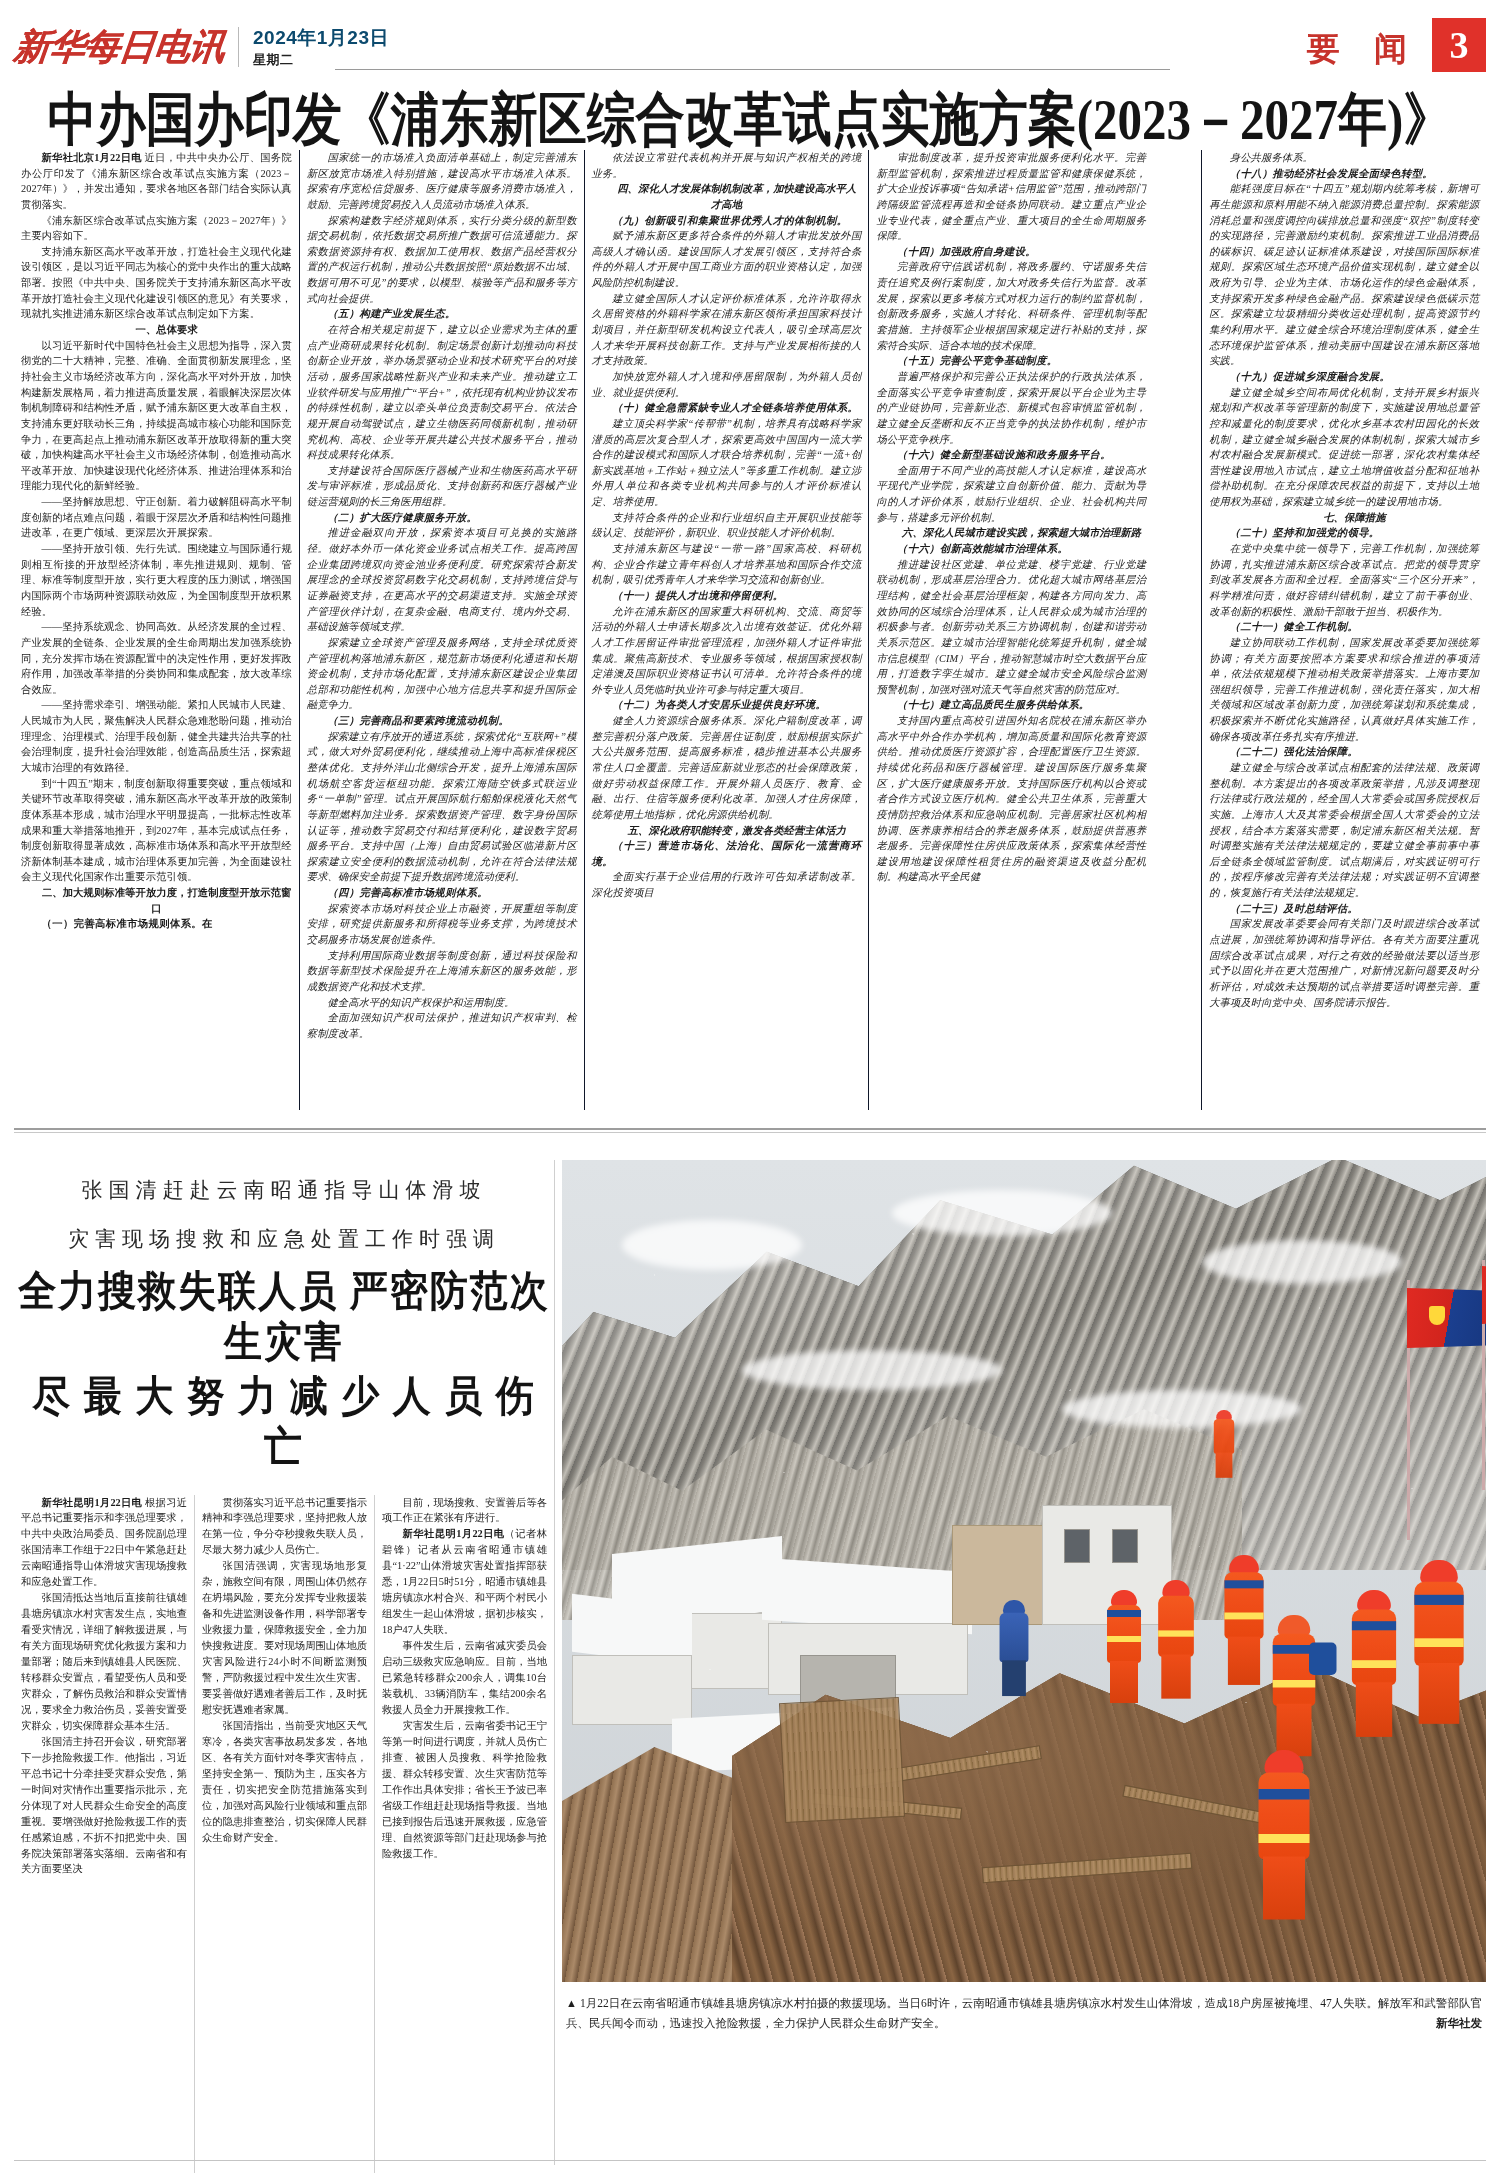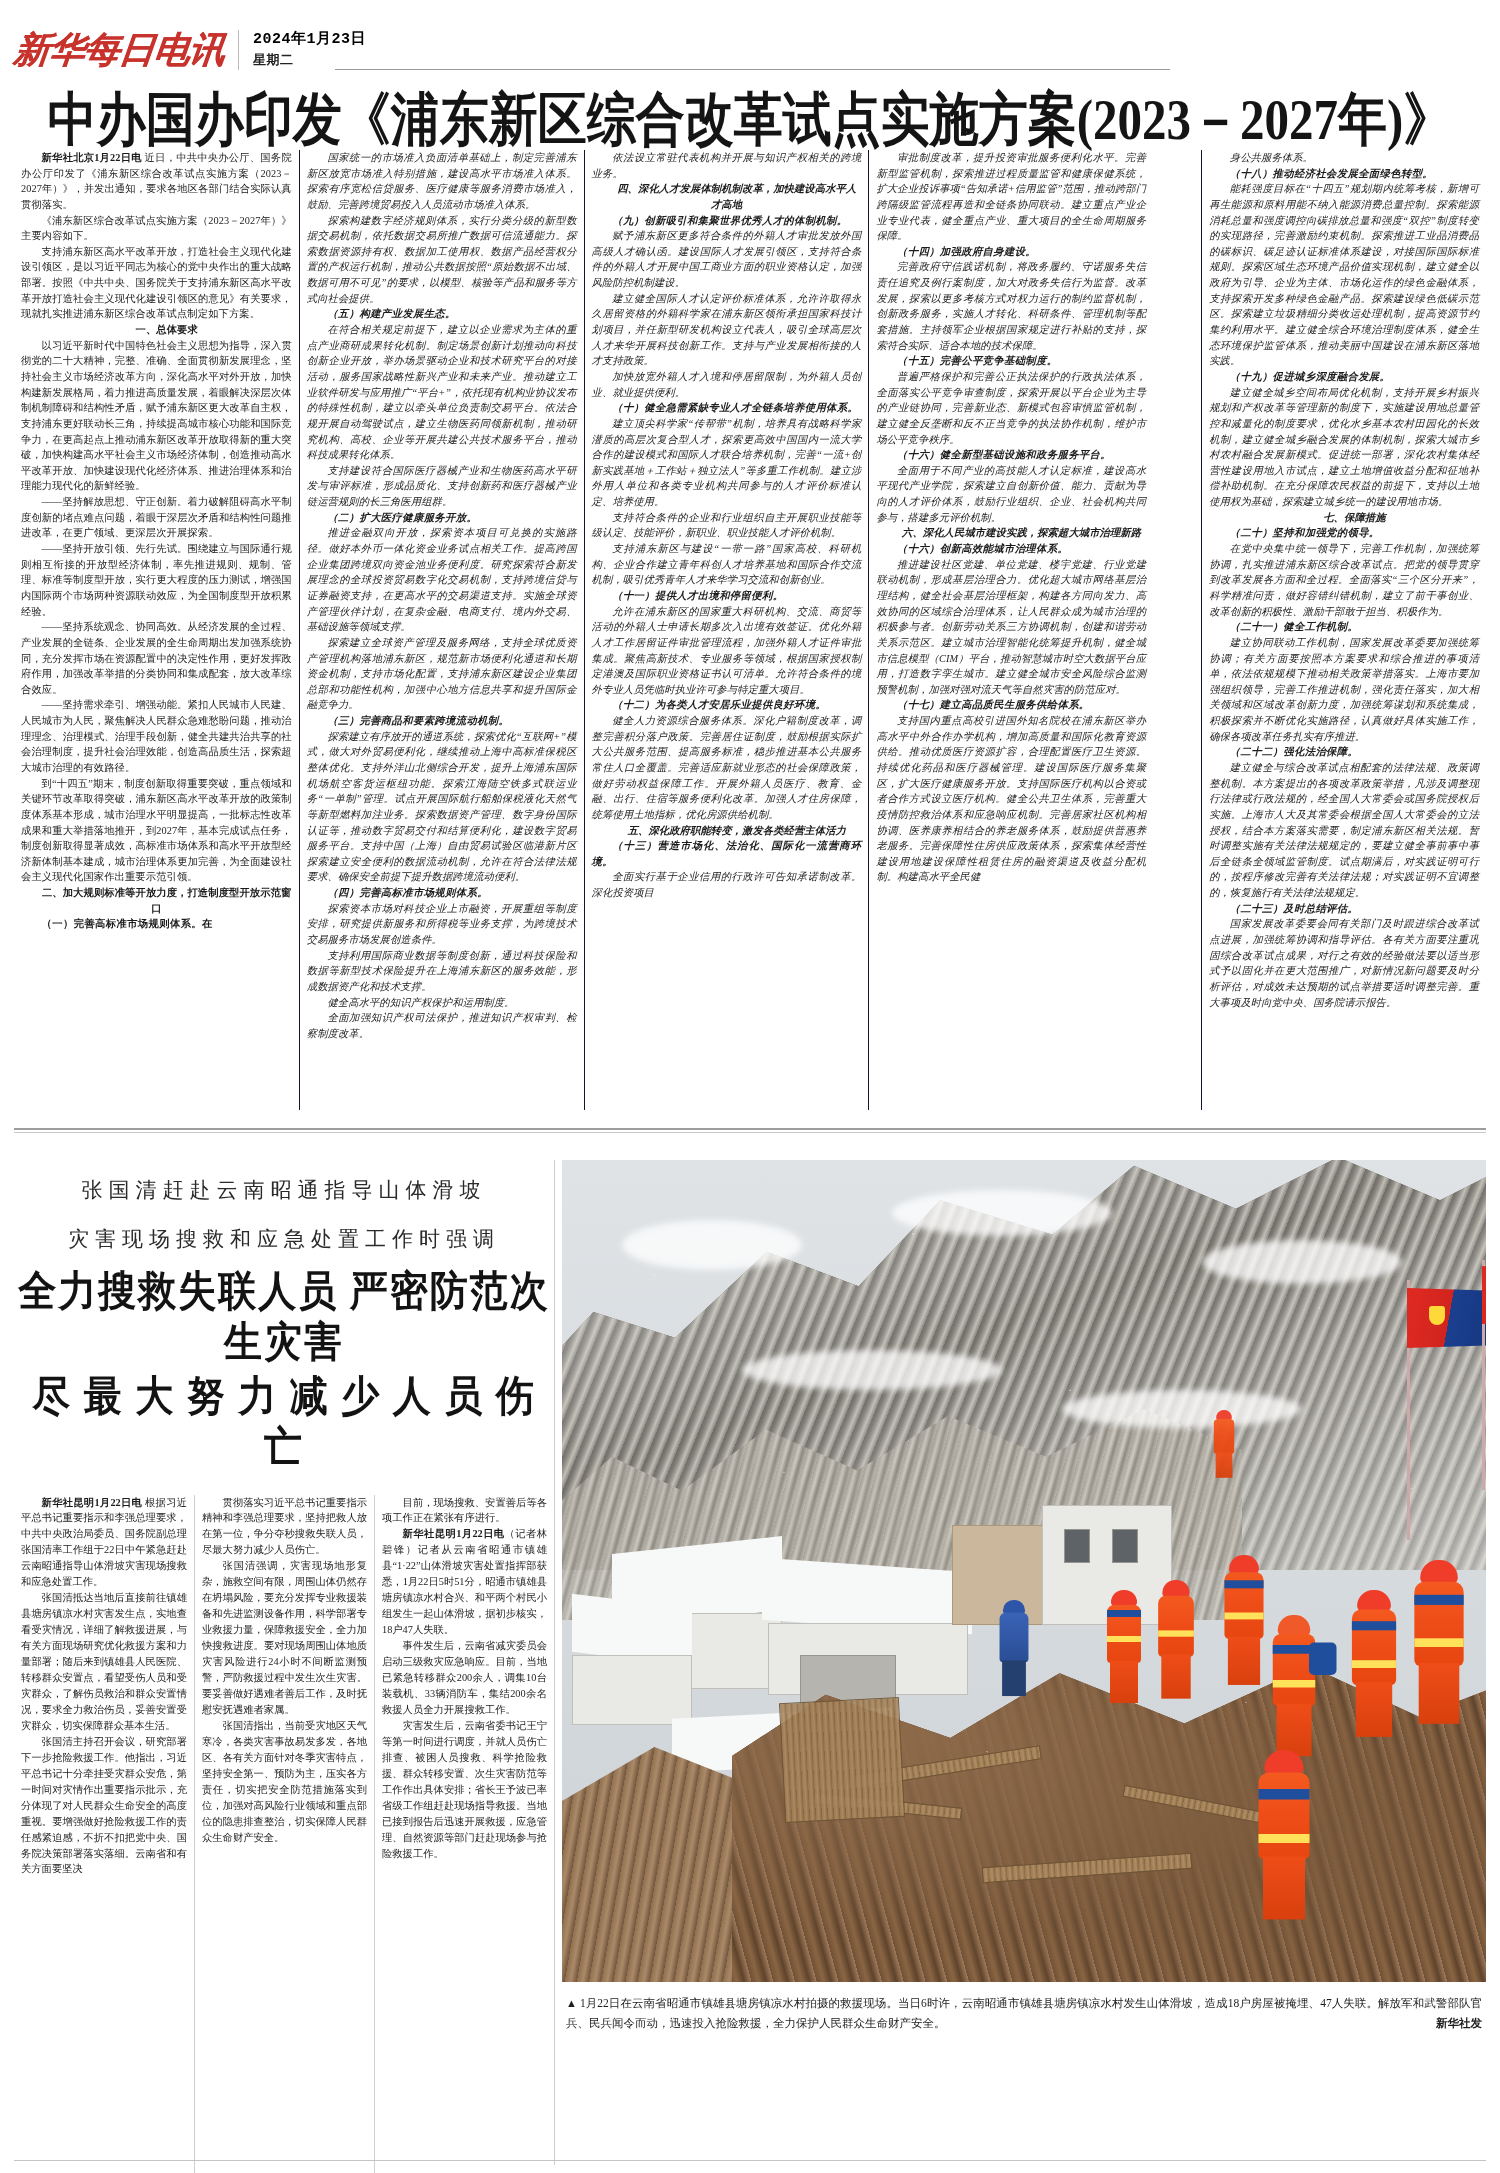--- a/index.html
+++ b/index.html
@@ -23,21 +23,21 @@
     font-weight: 700; font-size: 36px; letter-spacing: -1px;
     color: #c7332c;
     font-style: italic;
     transform: skewX(-6deg);
     text-shadow: 0.5px 0 0 #c7332c;
     line-height: 1;
     white-space: nowrap;
   }
   .mh-divider { width: 1px; height: 40px; background: #b9b9b9; margin: 0 14px; }
   .mh-date { line-height: 1.45; }
-  .mh-date .d1 { font-family:Liberation Mono, monospace; font-size: 15px; font-weight:700; color:#000000; letter-spacing:0.5px;}
+  .mh-date .d1 { font-family:Liberation Sans, sans-serif; font-size: 19px; font-weight:700; color:#0c4a6e; letter-spacing:0.5px;}
   .mh-date .d2 { font-family:"Liberation Sans", sans-serif; font-size: 13px; font-weight:700; color:#222; letter-spacing:0.5px;}
   .mh-rule {
     position:absolute; left: 335px; right: 330px; bottom: 8px; height:1px; background:#9a9a9a;
   }
   .mh-right {
     position:absolute; right: 0; bottom: 0; display:flex; align-items:flex-end; height:78px;
   }
   .yaowen {
     font-size: 33px; font-weight: 700; color:#c7332c;
     letter-spacing: 13px; padding-right: 12px; padding-bottom: 6px;
@@ -234,20 +234,24 @@
   <div class="masthead">
     <div class="mh-left">
       <div class="logo">新华每日电讯</div>
       <div class="mh-divider"></div>
       <div class="mh-date">
         <div class="d1">2024年1月23日</div>
         <div class="d2">星期二</div>
       </div>
     </div>
     <div class="mh-rule"></div>
+    <div class="mh-right">
+      <div class="yaowen">要 闻</div>
+      <div class="pagenum">3</div>
+    </div>
   </div>
 
   <div class="main-headline">中办国办印发《浦东新区综合改革试点实施方案(2023－2027年)》</div>
 
   <div class="article1" id="a1cols">
       <div class="col" style="width: 294px;">
         <p><span class="lead">新华社北京1月22日电</span> 近日，中共中央办公厅、国务院办公厅印发了《浦东新区综合改革试点实施方案（2023－2027年）》，并发出通知，要求各地区各部门结合实际认真贯彻落实。</p>
         <p>《浦东新区综合改革试点实施方案（2023－2027年）》主要内容如下。</p>
         <p>支持浦东新区高水平改革开放，打造社会主义现代化建设引领区，是以习近平同志为核心的党中央作出的重大战略部署。按照《中共中央、国务院关于支持浦东新区高水平改革开放打造社会主义现代化建设引领区的意见》有关要求，现就扎实推进浦东新区综合改革试点制定如下方案。</p>
         <p class="sec-head-c">一、总体要求</p>

